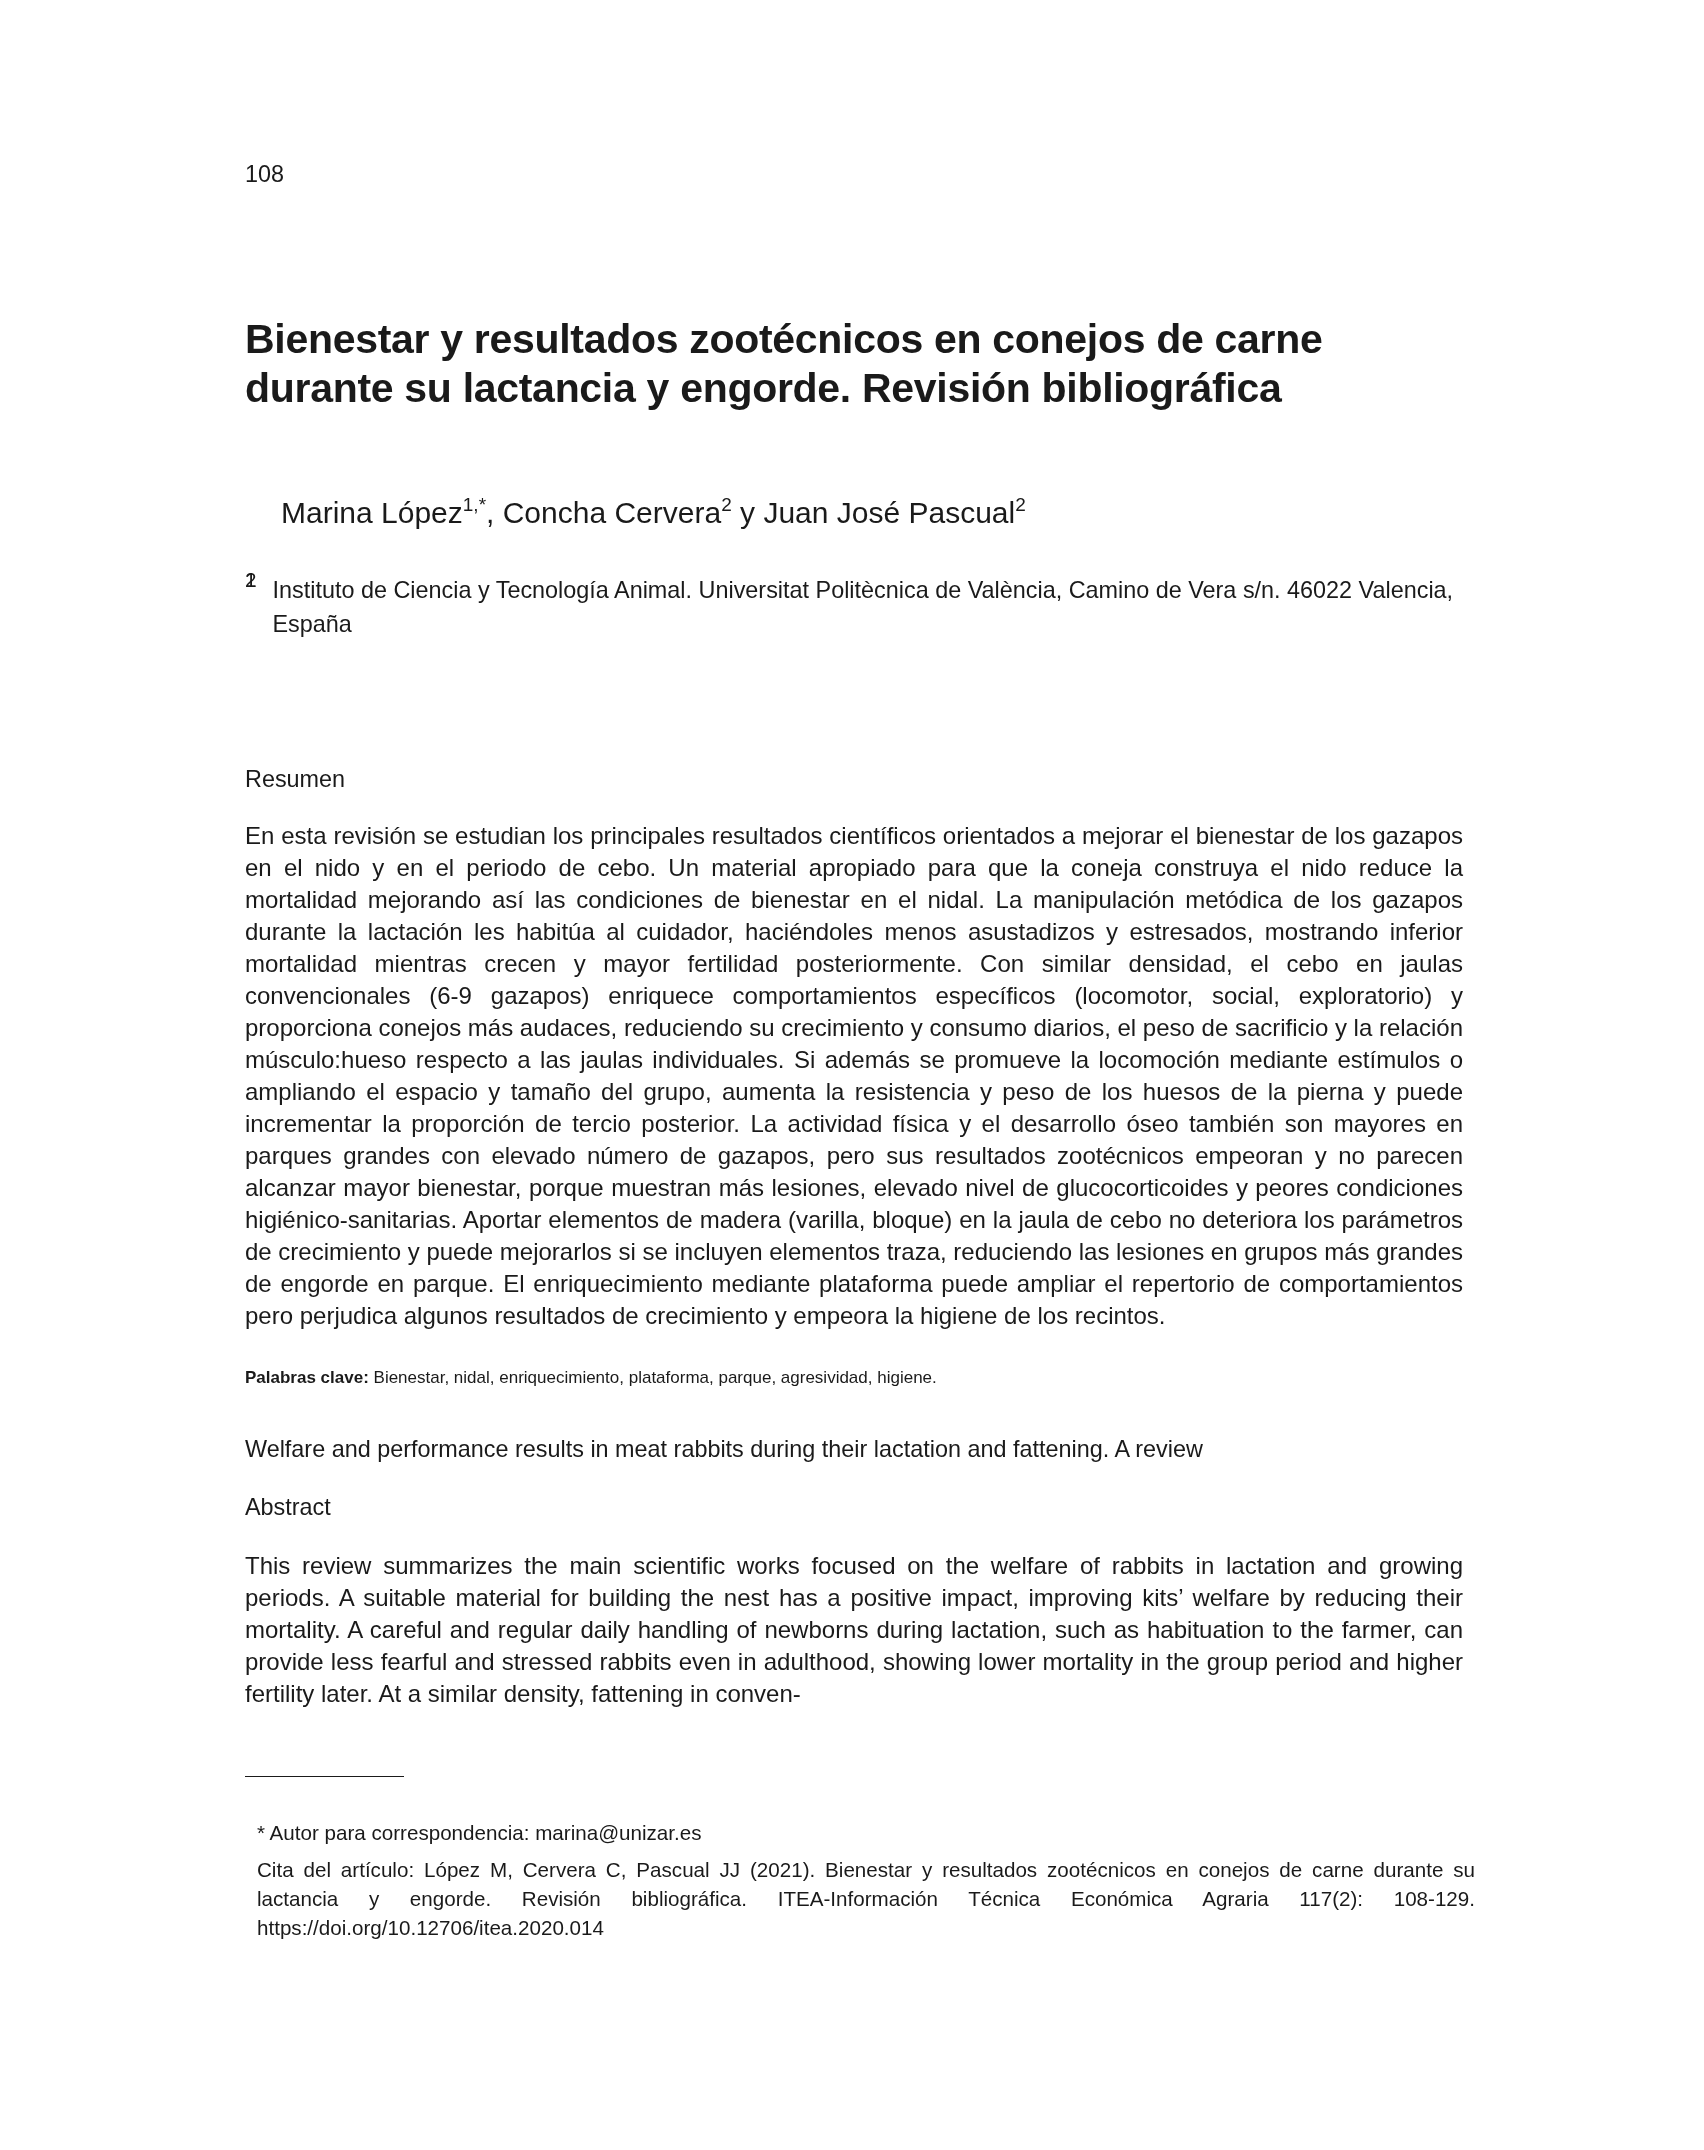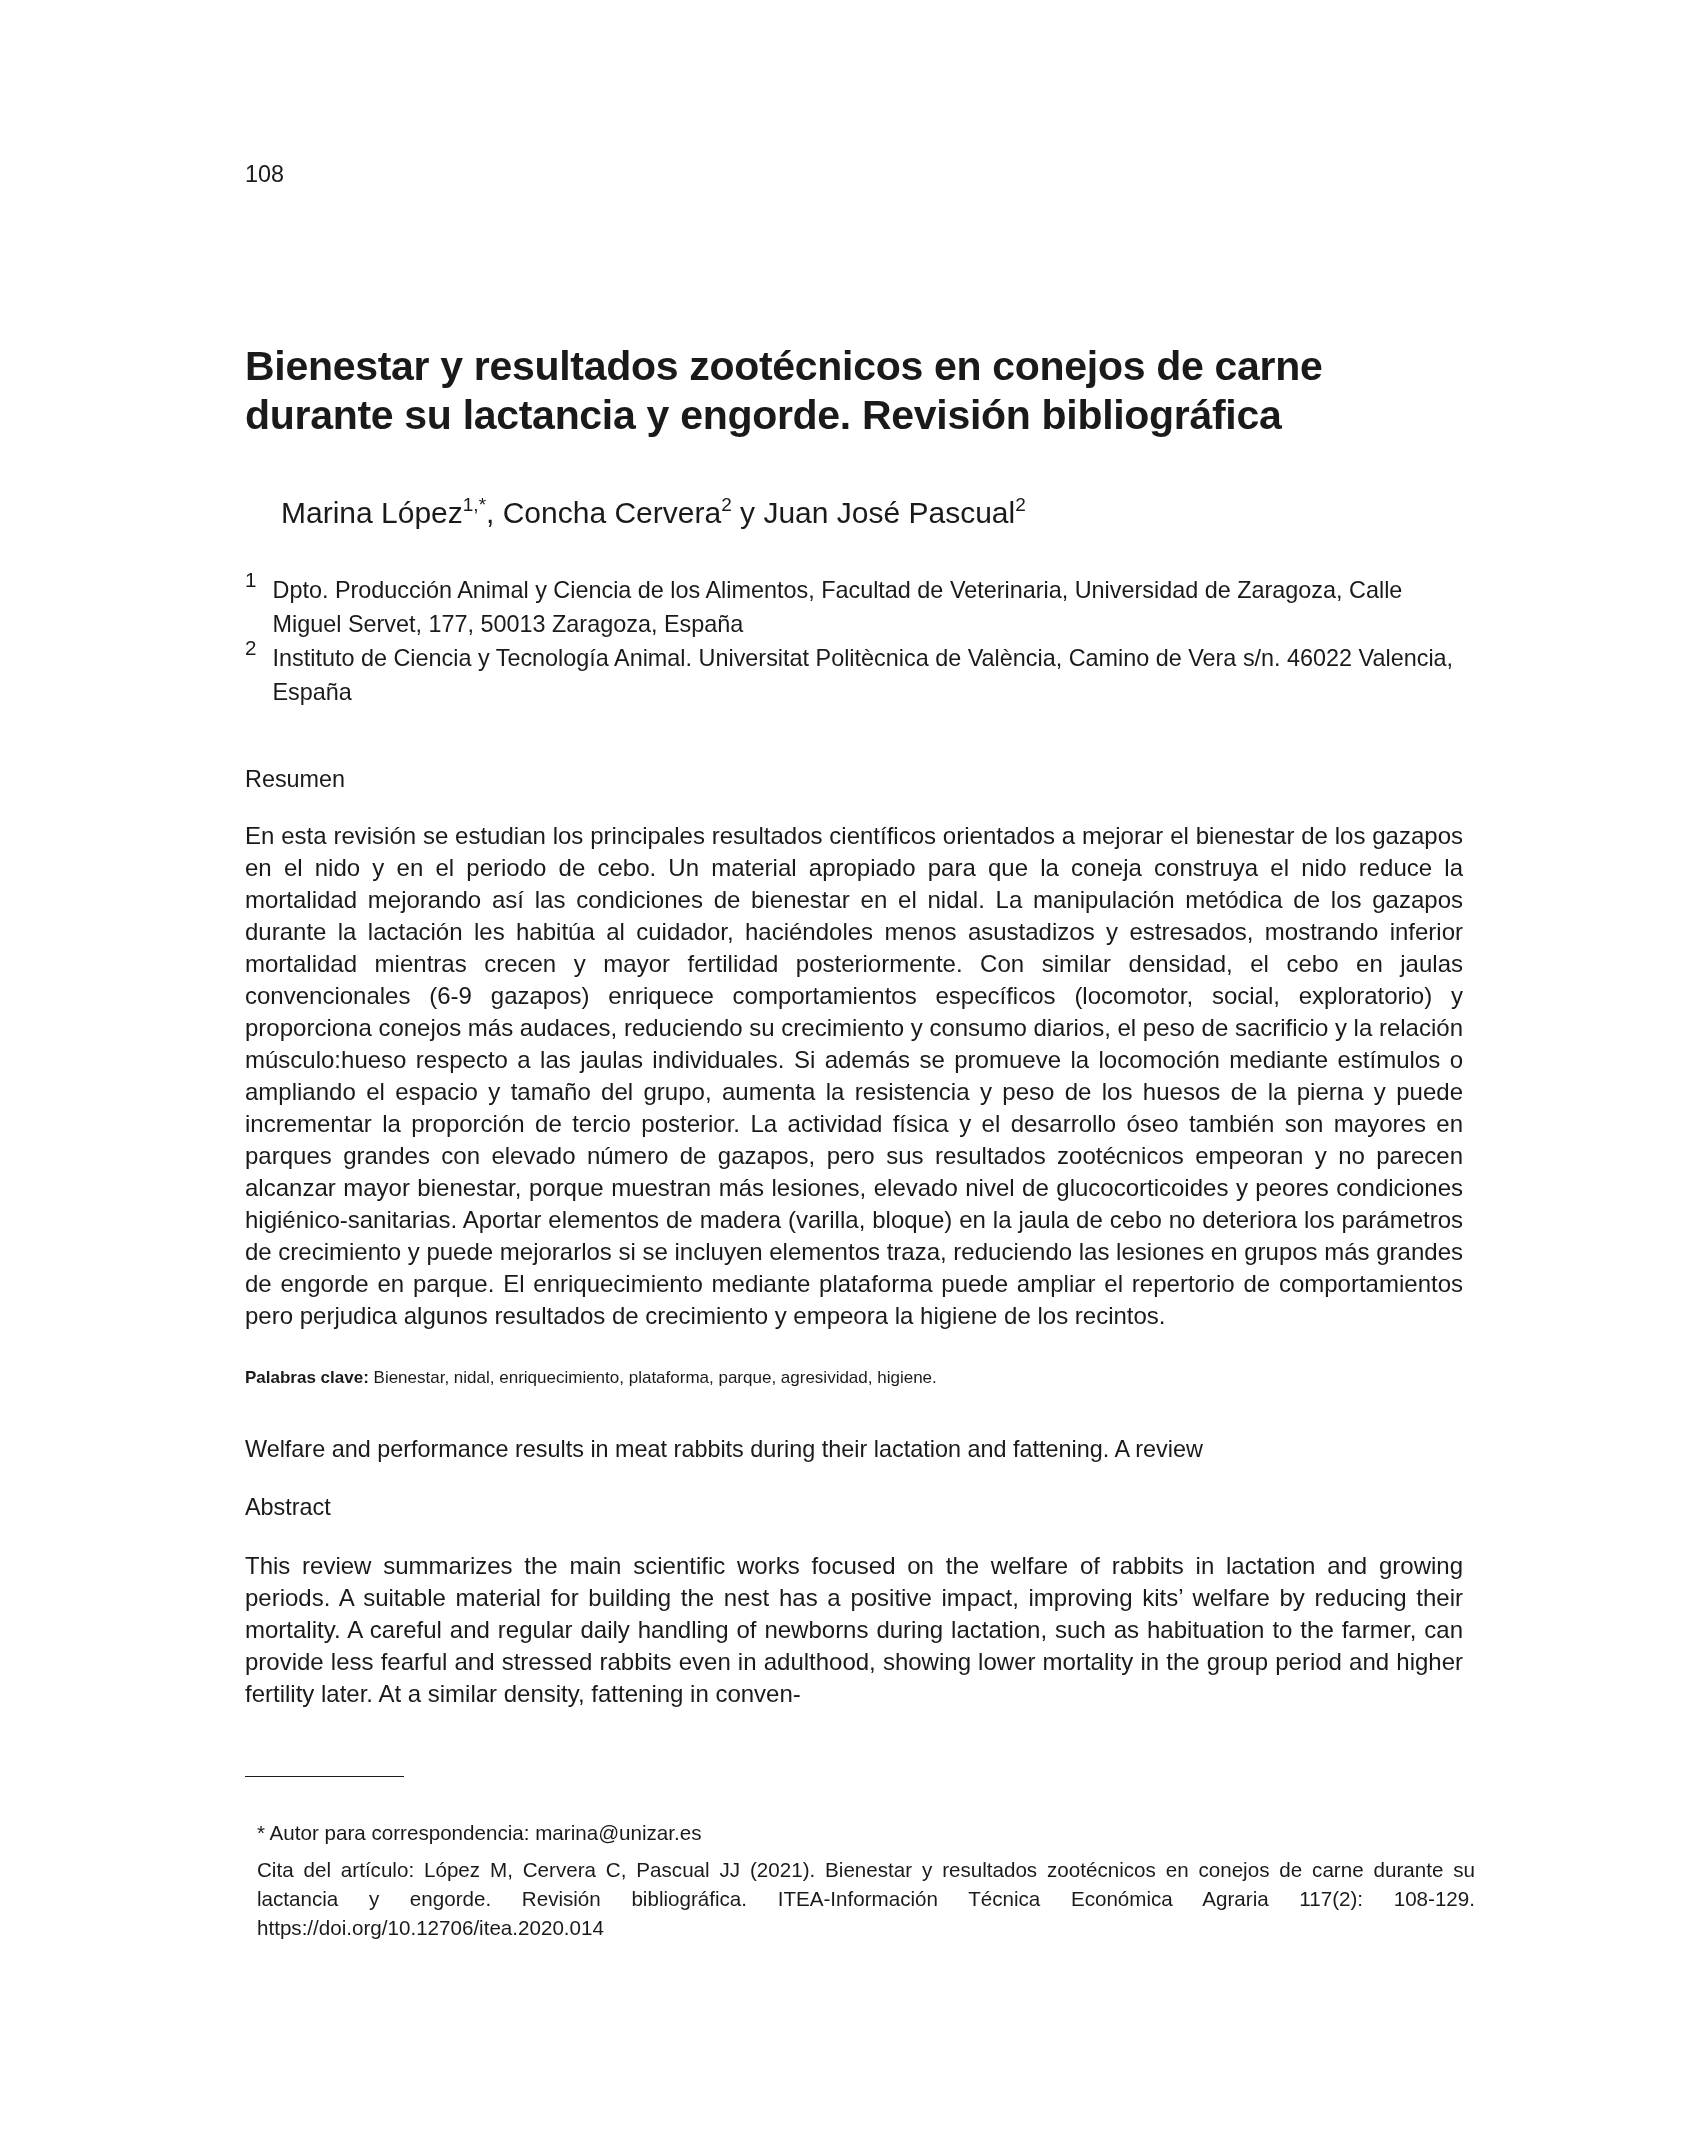--- a/index.html
+++ b/index.html
@@ -2,21 +2,21 @@
 <html style="font-size:11px"><head>
 <meta charset="utf-8">
 <style>
   html, body { margin: 0; padding: 0; background: #ffffff; }
   body { width: 1705px; height: 2151px; position: relative; overflow: hidden; color: #1a1a1a; font-family: "Liberation Sans", sans-serif; }
   .page { position: absolute; left: 245px; top: 0; width: 1218px; }
   .running-head { position: absolute; top: 157px; left: 0; width: 1218px; height: 34px; font-size: 23.4px; line-height: 34px; }
   .running-head .pg { position: absolute; left: 0; }
   .running-head .jr { position: absolute; right: 0; font-style: italic; }
   .running-head .jr .sm { font-size: 18.6px; }
-  .title { position: absolute; top: 315px; left: 0; width: 1218px; font-size: 41px; font-weight: bold; line-height: 49px; letter-spacing: -0.3px; margin-top: 27px; }
+  .title { position: absolute; top: 315px; left: 0; width: 1218px; font-size: 41px; font-weight: bold; line-height: 49px; letter-spacing: -0.3px; }
   .authors { position: absolute; top: 492px; left: 0; font-size: 30px; line-height: 41px; margin-left: 36px; }
   .authors sup { font-size: 19px; vertical-align: 12.4px; line-height: 0; }
   .affils { position: absolute; top: 573px; left: 0; width: 1218px; font-size: 23.4px; line-height: 34px; }
   .affil { position: relative; padding-left: 27.5px; }
   .affil .num { position: absolute; left: 0; top: -9.6px; font-size: 20.6px; }
   .sec-head { position: absolute; left: 0; font-size: 23.4px; font-weight: normal; line-height: 34px; }
   .body-text { position: absolute; left: 0; width: 1218px; font-size: 24px; line-height: 32px; text-align: justify; hyphens: manual; margin-top: 12px; }
   .kw { position: absolute; left: 0; top: 1362px; font-size: 17px; line-height: 32px; }
   .kw b { font-weight: bold; }
   .fn-rule { position: absolute; top: 1776px; left: 0; width: 159px; height: 1.4px; background: #1a1a1a; }
@@ -33,21 +33,20 @@
 
   <div class="title">Bienestar y resultados zootécnicos en conejos de carne durante su lactancia y engorde. Revisión bibliográfica</div>
 
   <div class="authors">
     <span>Marina López</span><sup>1,*</sup><span>, </span><span>Concha Cervera</span><sup>2</sup><span> y </span><span>Juan José Pascual</span><sup>2</sup>
   </div>
 
   <div class="affils">
     <div class="affil">
       <span class="num">1</span>
-      <span>Dpto. Producción Animal y Ciencia de los Alimentos, Facultad de Veterinaria, Universidad de Zaragoza, Calle Miguel Servet, 177, 50013 Zaragoza, España</span>
     </div>
     <div class="affil">
       <span class="num">2</span>
       <span>Instituto de Ciencia y Tecnología Animal. Universitat Politècnica de València, Camino de Vera s/n. 46022 Valencia, España</span>
     </div>
   </div>
 
   <div class="sec-head" style="top:762px">Resumen</div>
   <div class="body-text" style="top:808px">En esta revisión se estudian los principales resultados científicos orientados a mejorar el bienestar de los gazapos en el nido y en el periodo de cebo. Un material apropiado para que la coneja construya el nido reduce la mortalidad mejorando así las condiciones de bienestar en el nidal. La manipulación me­tódica de los gazapos durante la lactación les habitúa al cuidador, haciéndoles menos asustadizos y es­tresados, mostrando inferior mortalidad mientras crecen y mayor fertilidad posteriormente. Con simi­lar densidad, el cebo en jaulas convencionales (6-9 gazapos) enriquece comportamientos específicos (locomotor, social, exploratorio) y proporciona conejos más audaces, reduciendo su crecimiento y con­sumo diarios, el peso de sacrificio y la relación músculo:hueso respecto a las jaulas individuales. Si ade­más se promueve la locomoción mediante estímulos o ampliando el espacio y tamaño del grupo, aumenta la resistencia y peso de los huesos de la pierna y puede incrementar la proporción de tercio posterior. La actividad física y el desarrollo óseo también son mayores en parques grandes con elevado número de ga­zapos, pero sus resultados zootécnicos empeoran y no parecen alcanzar mayor bienestar, porque mues­tran más lesiones, elevado nivel de glucocorticoides y peores condiciones higiénico-sanitarias. Aportar elementos de madera (varilla, bloque) en la jaula de cebo no deteriora los parámetros de crecimiento y puede mejorarlos si se incluyen elementos traza, reduciendo las lesiones en grupos más grandes de en­gorde en parque. El enriquecimiento mediante plataforma puede ampliar el repertorio de comporta­mientos pero perjudica algunos resultados de crecimiento y empeora la higiene de los recintos.</div>
 

